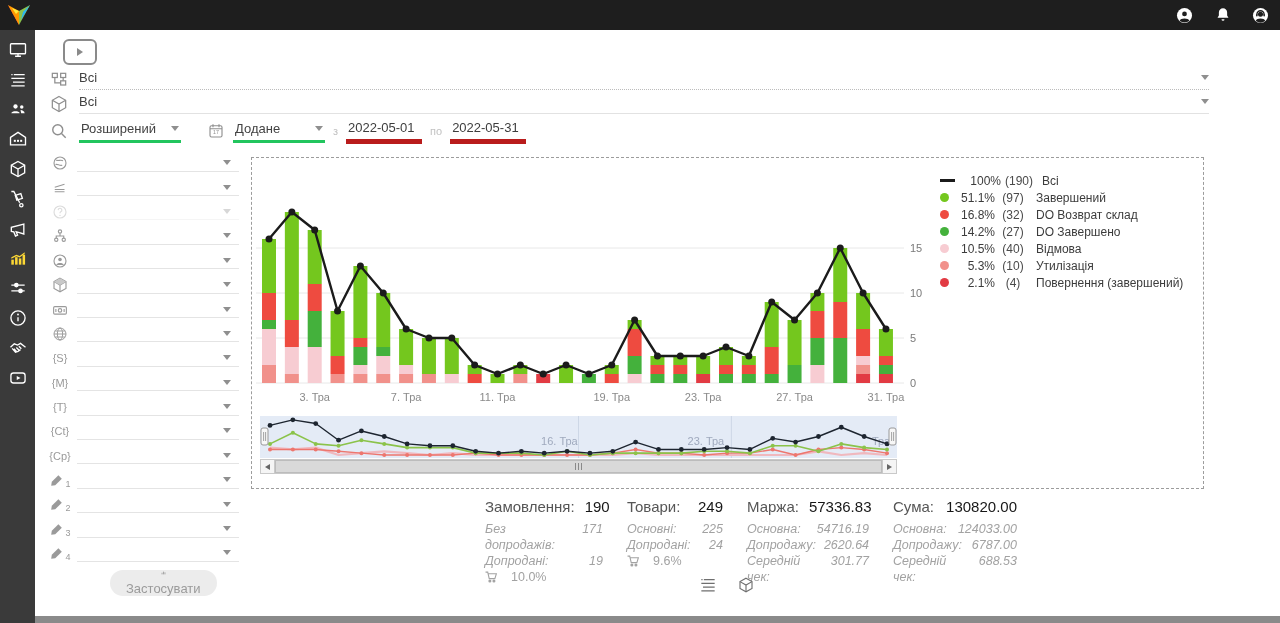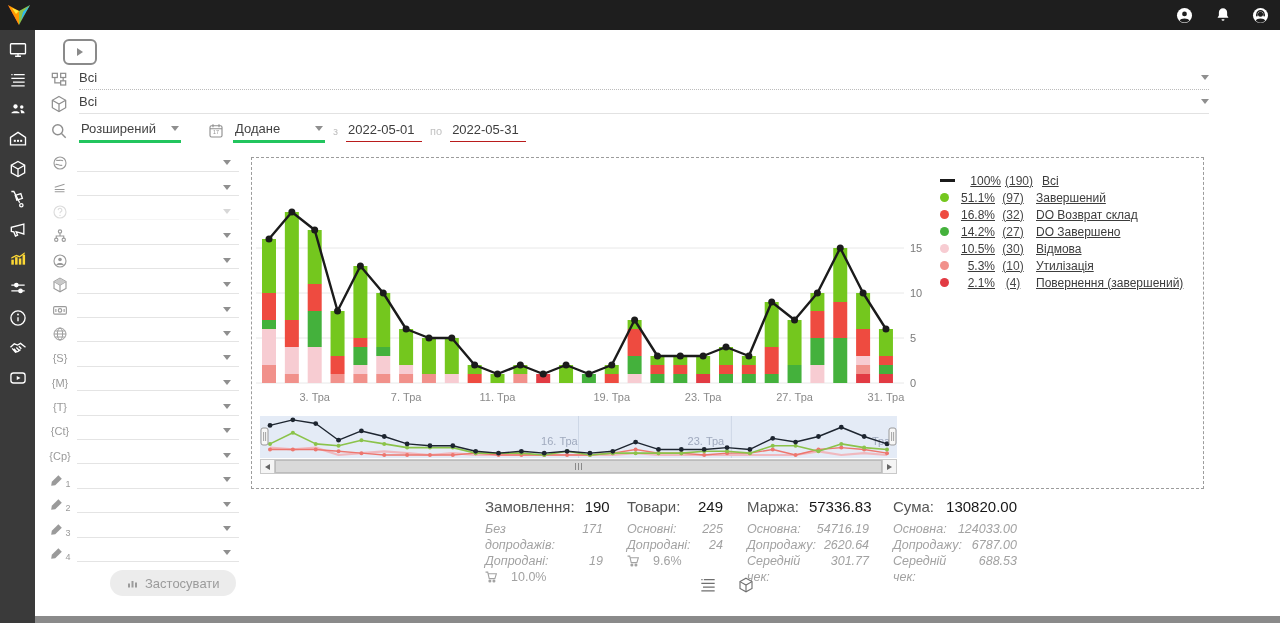--- a/index.html
+++ b/index.html
@@ -26,38 +26,38 @@
   .vsi-row{position:absolute;left:14px;height:24px;display:flex;align-items:center;}
   .vsi-icon{width:20px;height:20px;margin-right:10px;flex:0 0 auto;}
   .vsi-field{width:1130px;display:flex;align-items:center;color:#424242;font-size:13px;cursor:pointer;padding-bottom:4px;}
   .dotted{border-bottom:1px dotted #bcbcbc;}
   .solid{border-bottom:1px solid #e2e2e2;}
   .caret{width:0;height:0;border-left:4px solid transparent;border-right:4px solid transparent;border-top:5px solid #8f8f8f;margin-left:auto;}
 
   .search-row{position:absolute;left:14px;top:88px;height:26px;display:flex;align-items:center;font-size:13px;color:#424242;}
   .underfield{display:flex;align-items:center;border-bottom:3px solid #22c55e;padding:2px 2px 4px 2px;cursor:pointer;}
   .ghost{color:#c2c2c2;font-size:11px;margin:0 8px;}
-  .datefield{min-width:72px;border-bottom:1px solid #b91c1c;padding:2px 2px 4px 2px;cursor:text;color:#3d3d3d;}
+  .datefield{min-width:72px;border-bottom:5px solid #b91c1c;padding:2px 2px 4px 2px;cursor:text;color:#3d3d3d;}
 
   
   .filter-col{position:absolute;left:0;top:121px;width:215px;}
   .frow{height:24.4px;display:flex;align-items:center;padding-left:14px;cursor:pointer;}
   .ficon{width:22px;height:20px;display:flex;align-items:center;justify-content:center;color:#9a9a9a;flex:0 0 auto;margin-right:6px;}
   .ficon.badge{font-size:11px;color:#9a9a9a;letter-spacing:0;}
   .fline{width:162px;border-bottom:1px solid #e4e4e4;height:16px;display:flex;align-items:center;}
   .fline .caret{margin-left:auto;margin-right:8px;}
   .faded{opacity:.35;}
   .pen-num{font-size:9px;color:#9a9a9a;margin-left:1px;margin-top:7px;}
 
-  .apply-btn{position:absolute;left:75px;top:540px;height:26px;padding:0 16px;border-radius:14px;background:#ececec;border:none;display:flex;align-items:center;gap:6px;color:#9b9b9b;font-size:13px;cursor:pointer;}
+  .apply-btn{position:absolute;left:75px;top:540px;height:26px;padding:0 16px;border-radius:14px;background:#ececec;border:none;display:flex;align-items:center;gap:6px;color:#9b9b9b;font-size:13px;cursor:pointer;flex-direction:column;}
 
   
   .chart-card{position:absolute;left:216px;top:127px;width:953px;height:332px;border:1px dashed #9c9c9c;background:#fff;box-sizing:border-box;}
   .legend{position:absolute;left:688px;top:14px;width:258px;font-size:12px;color:#3c3c3c;}
-  .legend-row{display:flex;align-items:center;height:17px;cursor:pointer;text-decoration:underline;}
+  .legend-row{display:flex;align-items:center;height:17px;cursor:pointer;}
   .legend-swatch{width:9px;height:9px;border-radius:50%;flex:0 0 auto;}
   .legend-swatch.sw-line{width:15px;height:2.5px;border-radius:0;}
   .lg-pct{width:42px;text-align:right;margin-left:4px;}
   .lg-cnt{width:36px;text-align:center;margin-right:5px;color:#4a4a4a;}
   .nav-wrap{position:absolute;left:8px;top:258px;width:637px;height:42px;}
   .scrollbar{position:absolute;left:8px;top:301px;width:637px;height:15px;display:flex;}
   .sb-btn{width:15px;height:15px;background:#f5f5f5;border:1px solid #c9c9c9;box-sizing:border-box;display:flex;align-items:center;justify-content:center;cursor:pointer;}
   .sb-tri-l{width:0;height:0;border-top:3.5px solid transparent;border-bottom:3.5px solid transparent;border-right:5px solid #666;}
   .sb-tri-r{width:0;height:0;border-top:3.5px solid transparent;border-bottom:3.5px solid transparent;border-left:5px solid #666;}
   .sb-track{flex:1;background:#ececec;border-top:1px solid #c9c9c9;border-bottom:1px solid #c9c9c9;box-sizing:border-box;position:relative;}
@@ -584,21 +584,21 @@
         </div>
         <div class="legend-row">
           <span class="legend-swatch" style="background: rgb(68, 177, 60);"></span>
           <span class="lg-pct">14.2%</span>
           <span class="lg-cnt">(27)</span>
           <span>DO Завершено</span>
         </div>
         <div class="legend-row">
           <span class="legend-swatch" style="background: rgb(247, 204, 210);"></span>
           <span class="lg-pct">10.5%</span>
-          <span class="lg-cnt">(30)</span>
+          <span class="lg-cnt">(40)</span>
           <span>Відмова</span>
         </div>
         <div class="legend-row">
           <span class="legend-swatch" style="background: rgb(241, 145, 139);"></span>
           <span class="lg-pct">5.3%</span>
           <span class="lg-cnt">(10)</span>
           <span>Утилізація</span>
         </div>
         <div class="legend-row">
           <span class="legend-swatch" style="background: rgb(226, 59, 67);"></span>

